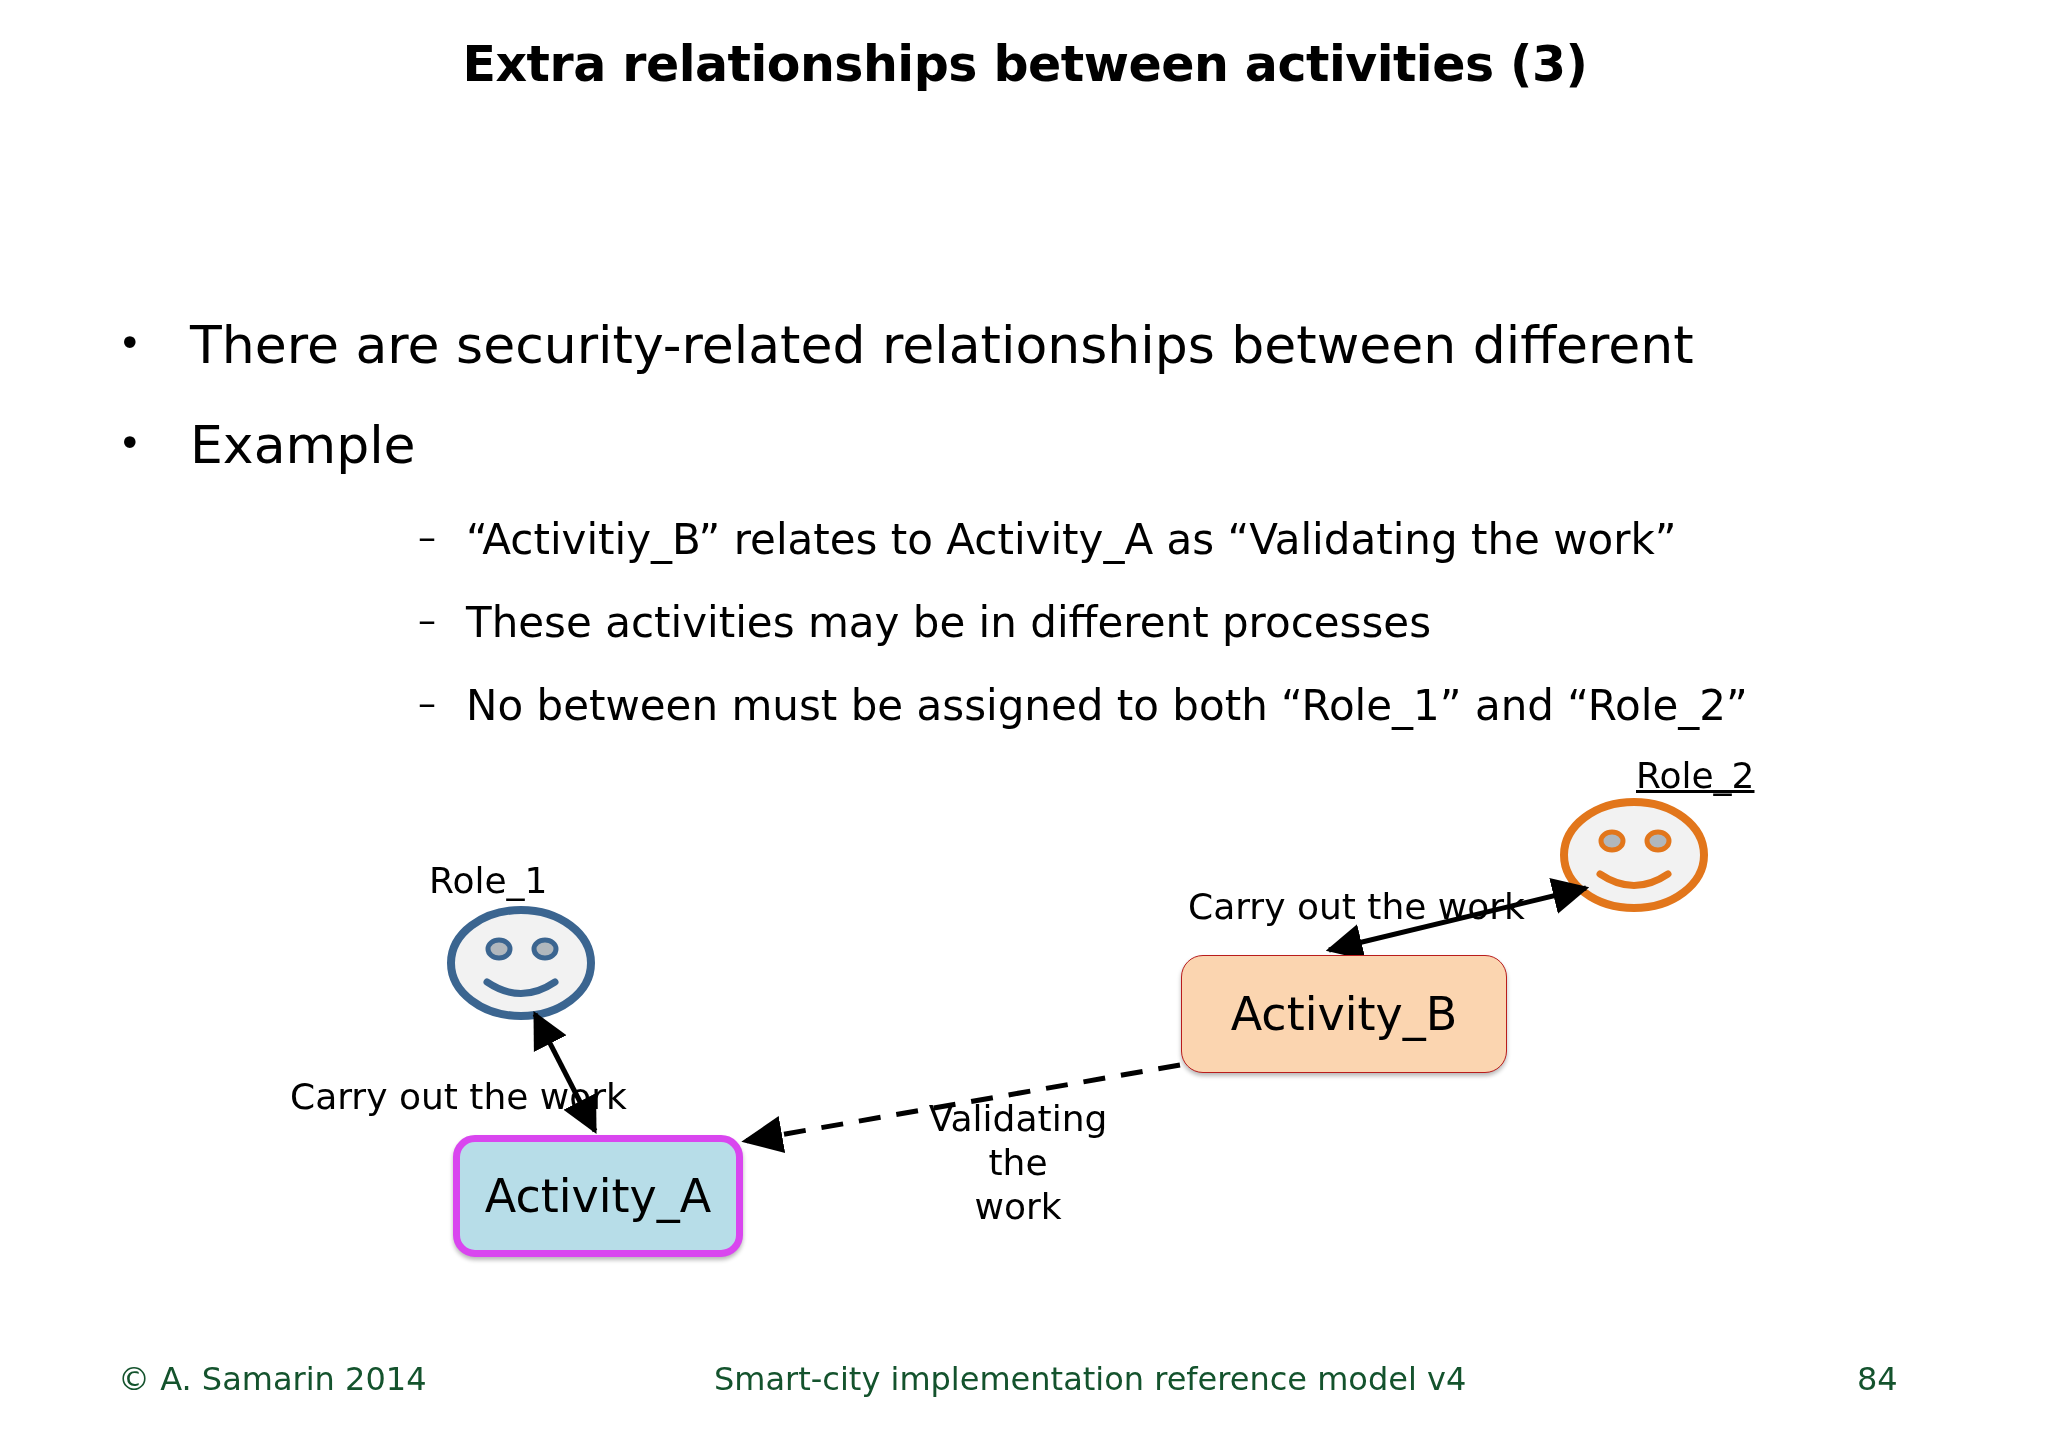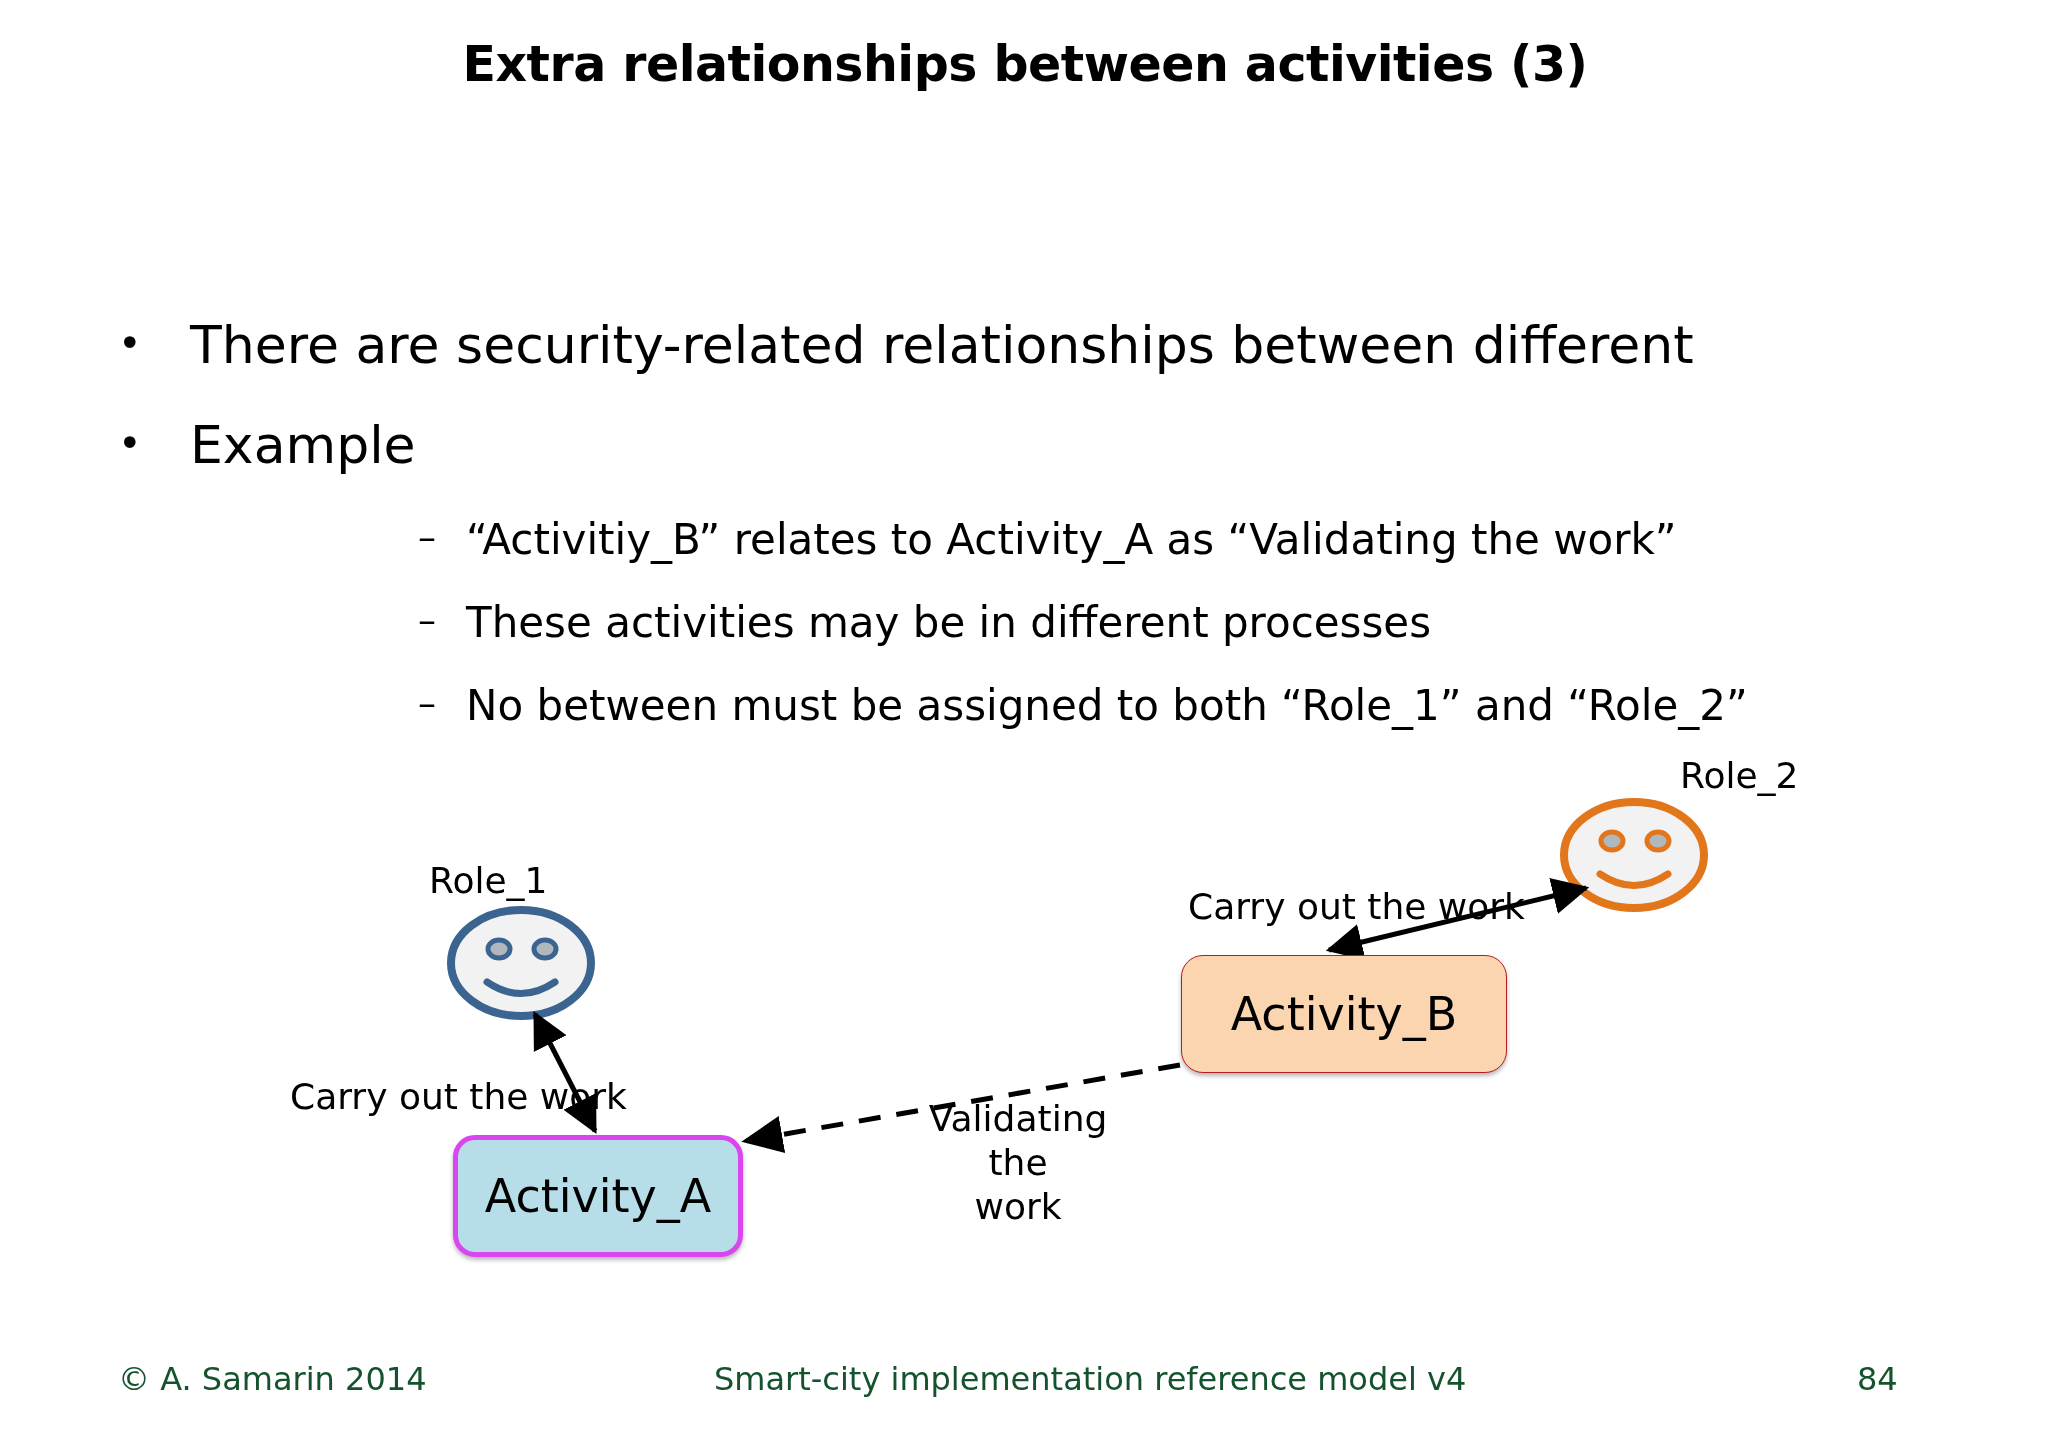--- a/index.html
+++ b/index.html
@@ -87,41 +87,41 @@
     border-radius: 22px;
     font-size: 46px;
     color: #000000;
   }
   #activity-a-box {
     left: 453px;
     top: 1135px;
     width: 290px;
     height: 122px;
     background: #b7dde8;
-    border: 5px solid #d946ef;
+    border: 7px solid #d946ef;
     box-shadow: 0 3px 4px rgba(0,0,0,0.28);
   }
   #activity-b-box {
     left: 1181px;
     top: 955px;
     width: 326px;
     height: 118px;
     background: #fbd5b0;
     border: 1px solid #b91c1c;
     box-shadow: 0 3px 4px rgba(0,0,0,0.28);
   }
 
   .role-label {
     position: absolute;
     font-size: 36px;
     color: #000000;
     white-space: nowrap;
   }
   #role1-label { left: 407px; top: 860px; margin-left: 22px; }
-  #role2-label { left: 1680px; top: 755px; }
+  #role2-label { left: 1636px; top: 755px; text-decoration: underline; }
 
   .edge-label {
     position: absolute;
     font-size: 36px;
     color: #000000;
     line-height: 1.22;
   }
   #carry-out-1-label { left: 290px; top: 1075px; white-space: nowrap; }
   #carry-out-2-label { left: 1188px; top: 885px; white-space: nowrap; }
   #validating-label  { left: 903px; top: 1097px; width: 230px; text-align: center; }

